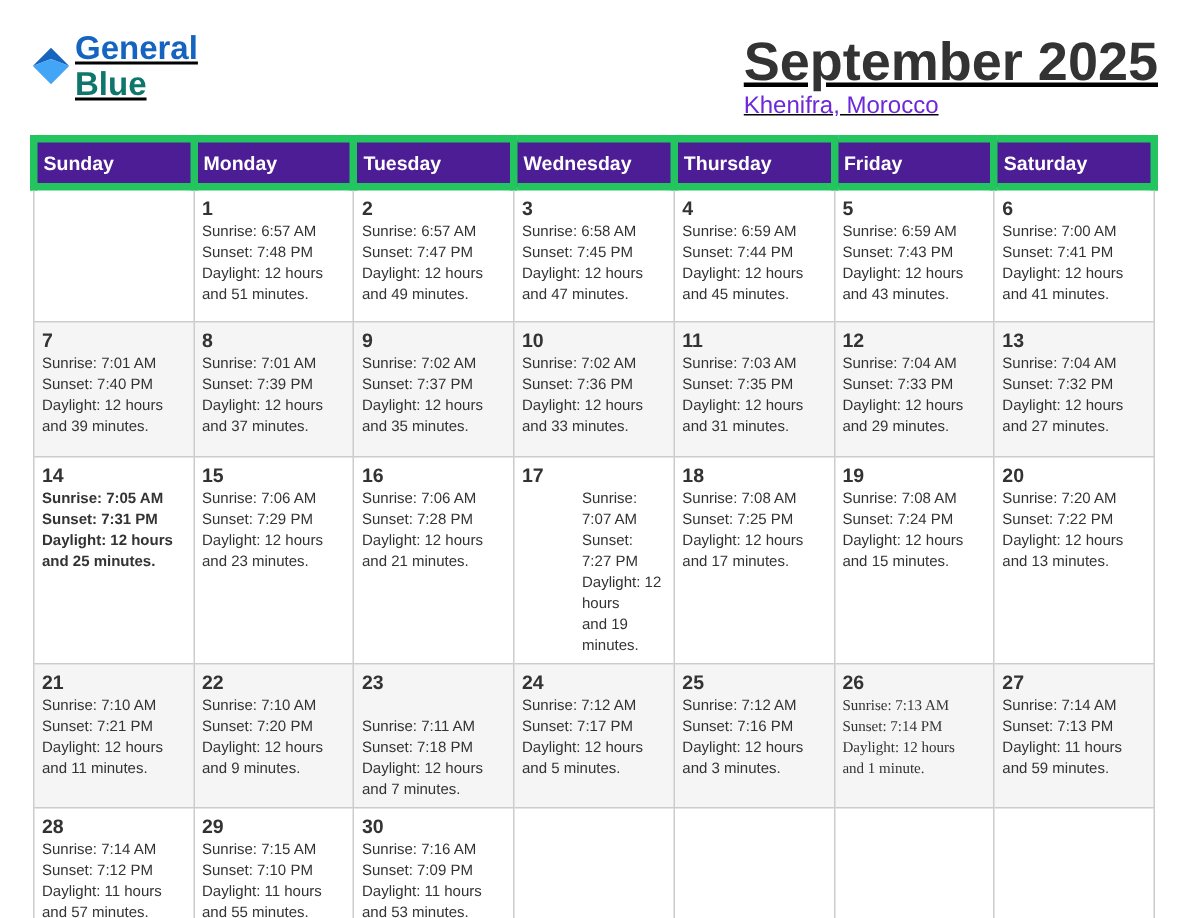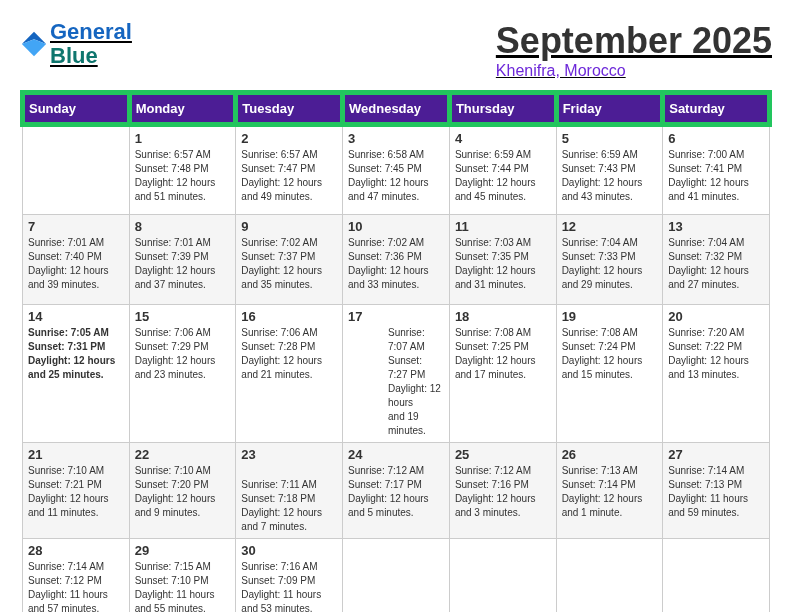--- a/index.html
+++ b/index.html
@@ -302,21 +302,21 @@
         </td>
         <td>
           <div class="day-number">25</div>
           <div class="day-info" style="white-space: pre-line;">Sunrise: 7:12 AM
 Sunset: 7:16 PM
 Daylight: 12 hours
 and 3 minutes.</div>
         </td>
         <td>
           <div class="day-number">26</div>
-          <div class="day-info" style="white-space: pre-line;">Sunrise: 7:13 AM
+          <div class="day-info" style="white-space: pre-line; font-family: Liberation Serif, serif;">Sunrise: 7:13 AM
 Sunset: 7:14 PM
 Daylight: 12 hours
 and 1 minute.</div>
         </td>
         <td>
           <div class="day-number">27</div>
           <div class="day-info" style="white-space: pre-line;">Sunrise: 7:14 AM
 Sunset: 7:13 PM
 Daylight: 11 hours
 and 59 minutes.</div>

